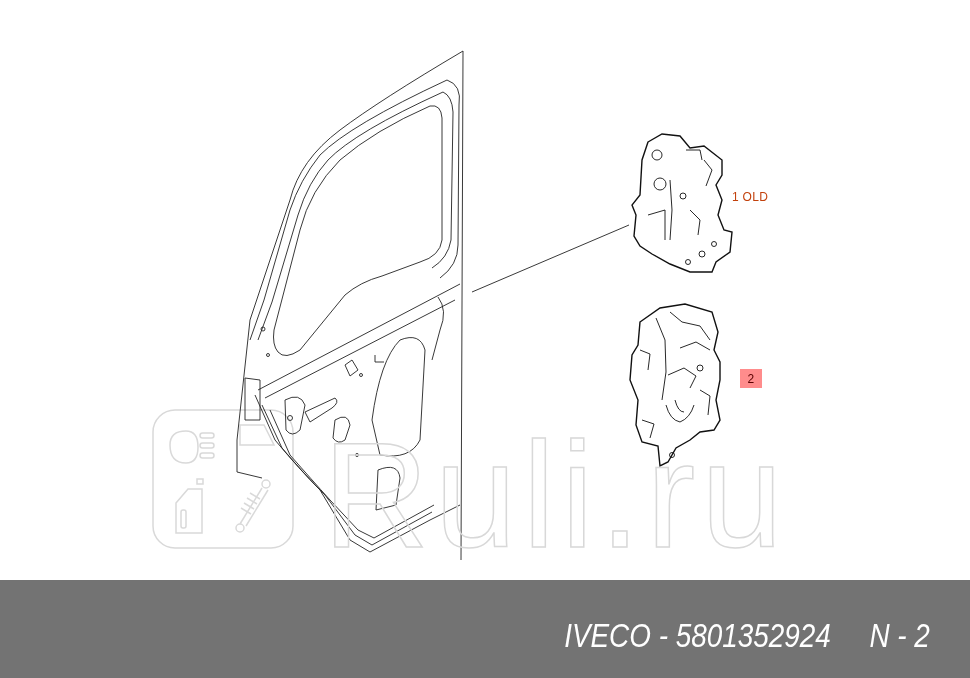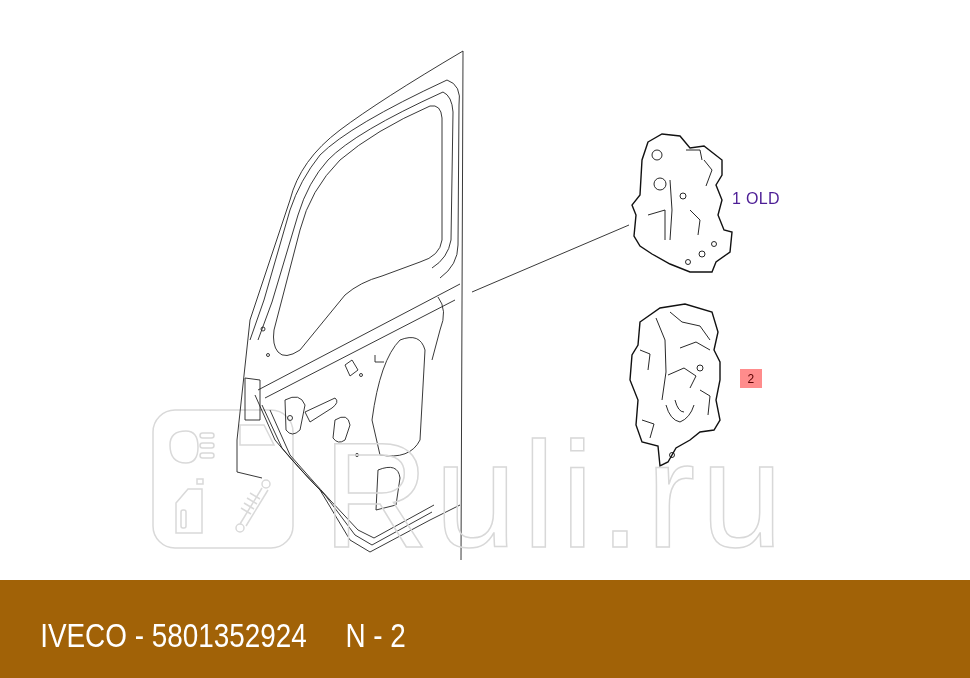--- a/index.html
+++ b/index.html
@@ -1,22 +1,22 @@
 <!DOCTYPE html>
 <html><head>
 <meta charset="utf-8">
 <style>
   html, body { margin: 0; padding: 0; background: #ffffff; }
   body { width: 970px; height: 678px; position: relative; overflow: hidden; font-family: "Liberation Sans", sans-serif; }
   .canvas { position: absolute; left: 0; top: 0; width: 970px; height: 580px; background: #ffffff; }
   .canvas svg { position: absolute; left: 0; top: 0; }
-  .callout-label { position: absolute; font-family: "Liberation Sans", sans-serif; font-size: 16px; color: #4c1d95; letter-spacing: 0.3px; }
+  .callout-label { position: absolute; font-family: "Liberation Sans", sans-serif; font-size: 12px; color: #c2410c; letter-spacing: 0.3px; }
   .callout-1 { left: 732px; top: 190px; }
   .callout-2 { left: 740px; top: 369px; width: 22px; height: 19px; background: #ff8c8c; color: #5a0000; font-size: 12px; display: flex; align-items: center; justify-content: center; }
-  .footer { position: absolute; left: 0; top: 580px; width: 970px; height: 98px; background: #a16207; display: flex; align-items: center; justify-content: flex-start; }
+  .footer { position: absolute; left: 0; top: 580px; width: 970px; height: 98px; background: #737373; display: flex; align-items: center; justify-content: flex-end; font-style: italic; }
   .footer-text { color: #ffffff; font-family: "Liberation Sans", sans-serif; font-size: 34px; letter-spacing: 0px; transform: scaleX(0.82); white-space: pre; margin-top: 12px; }
   .watermark-text { position: absolute; left: 318px; top: 420px; font-family: "Liberation Sans", sans-serif; font-size: 150px; line-height: 1; color: transparent; -webkit-text-stroke: 1.5px #d8d8d8; letter-spacing: 6px; transform: scaleX(0.98); }
 </style>
 </head>
 <body>
 
 <div class="canvas">
   <svg width="970" height="580" viewBox="0 0 970 580">
 
     <g fill="none" stroke="#d9d9d9" stroke-width="1.5">

